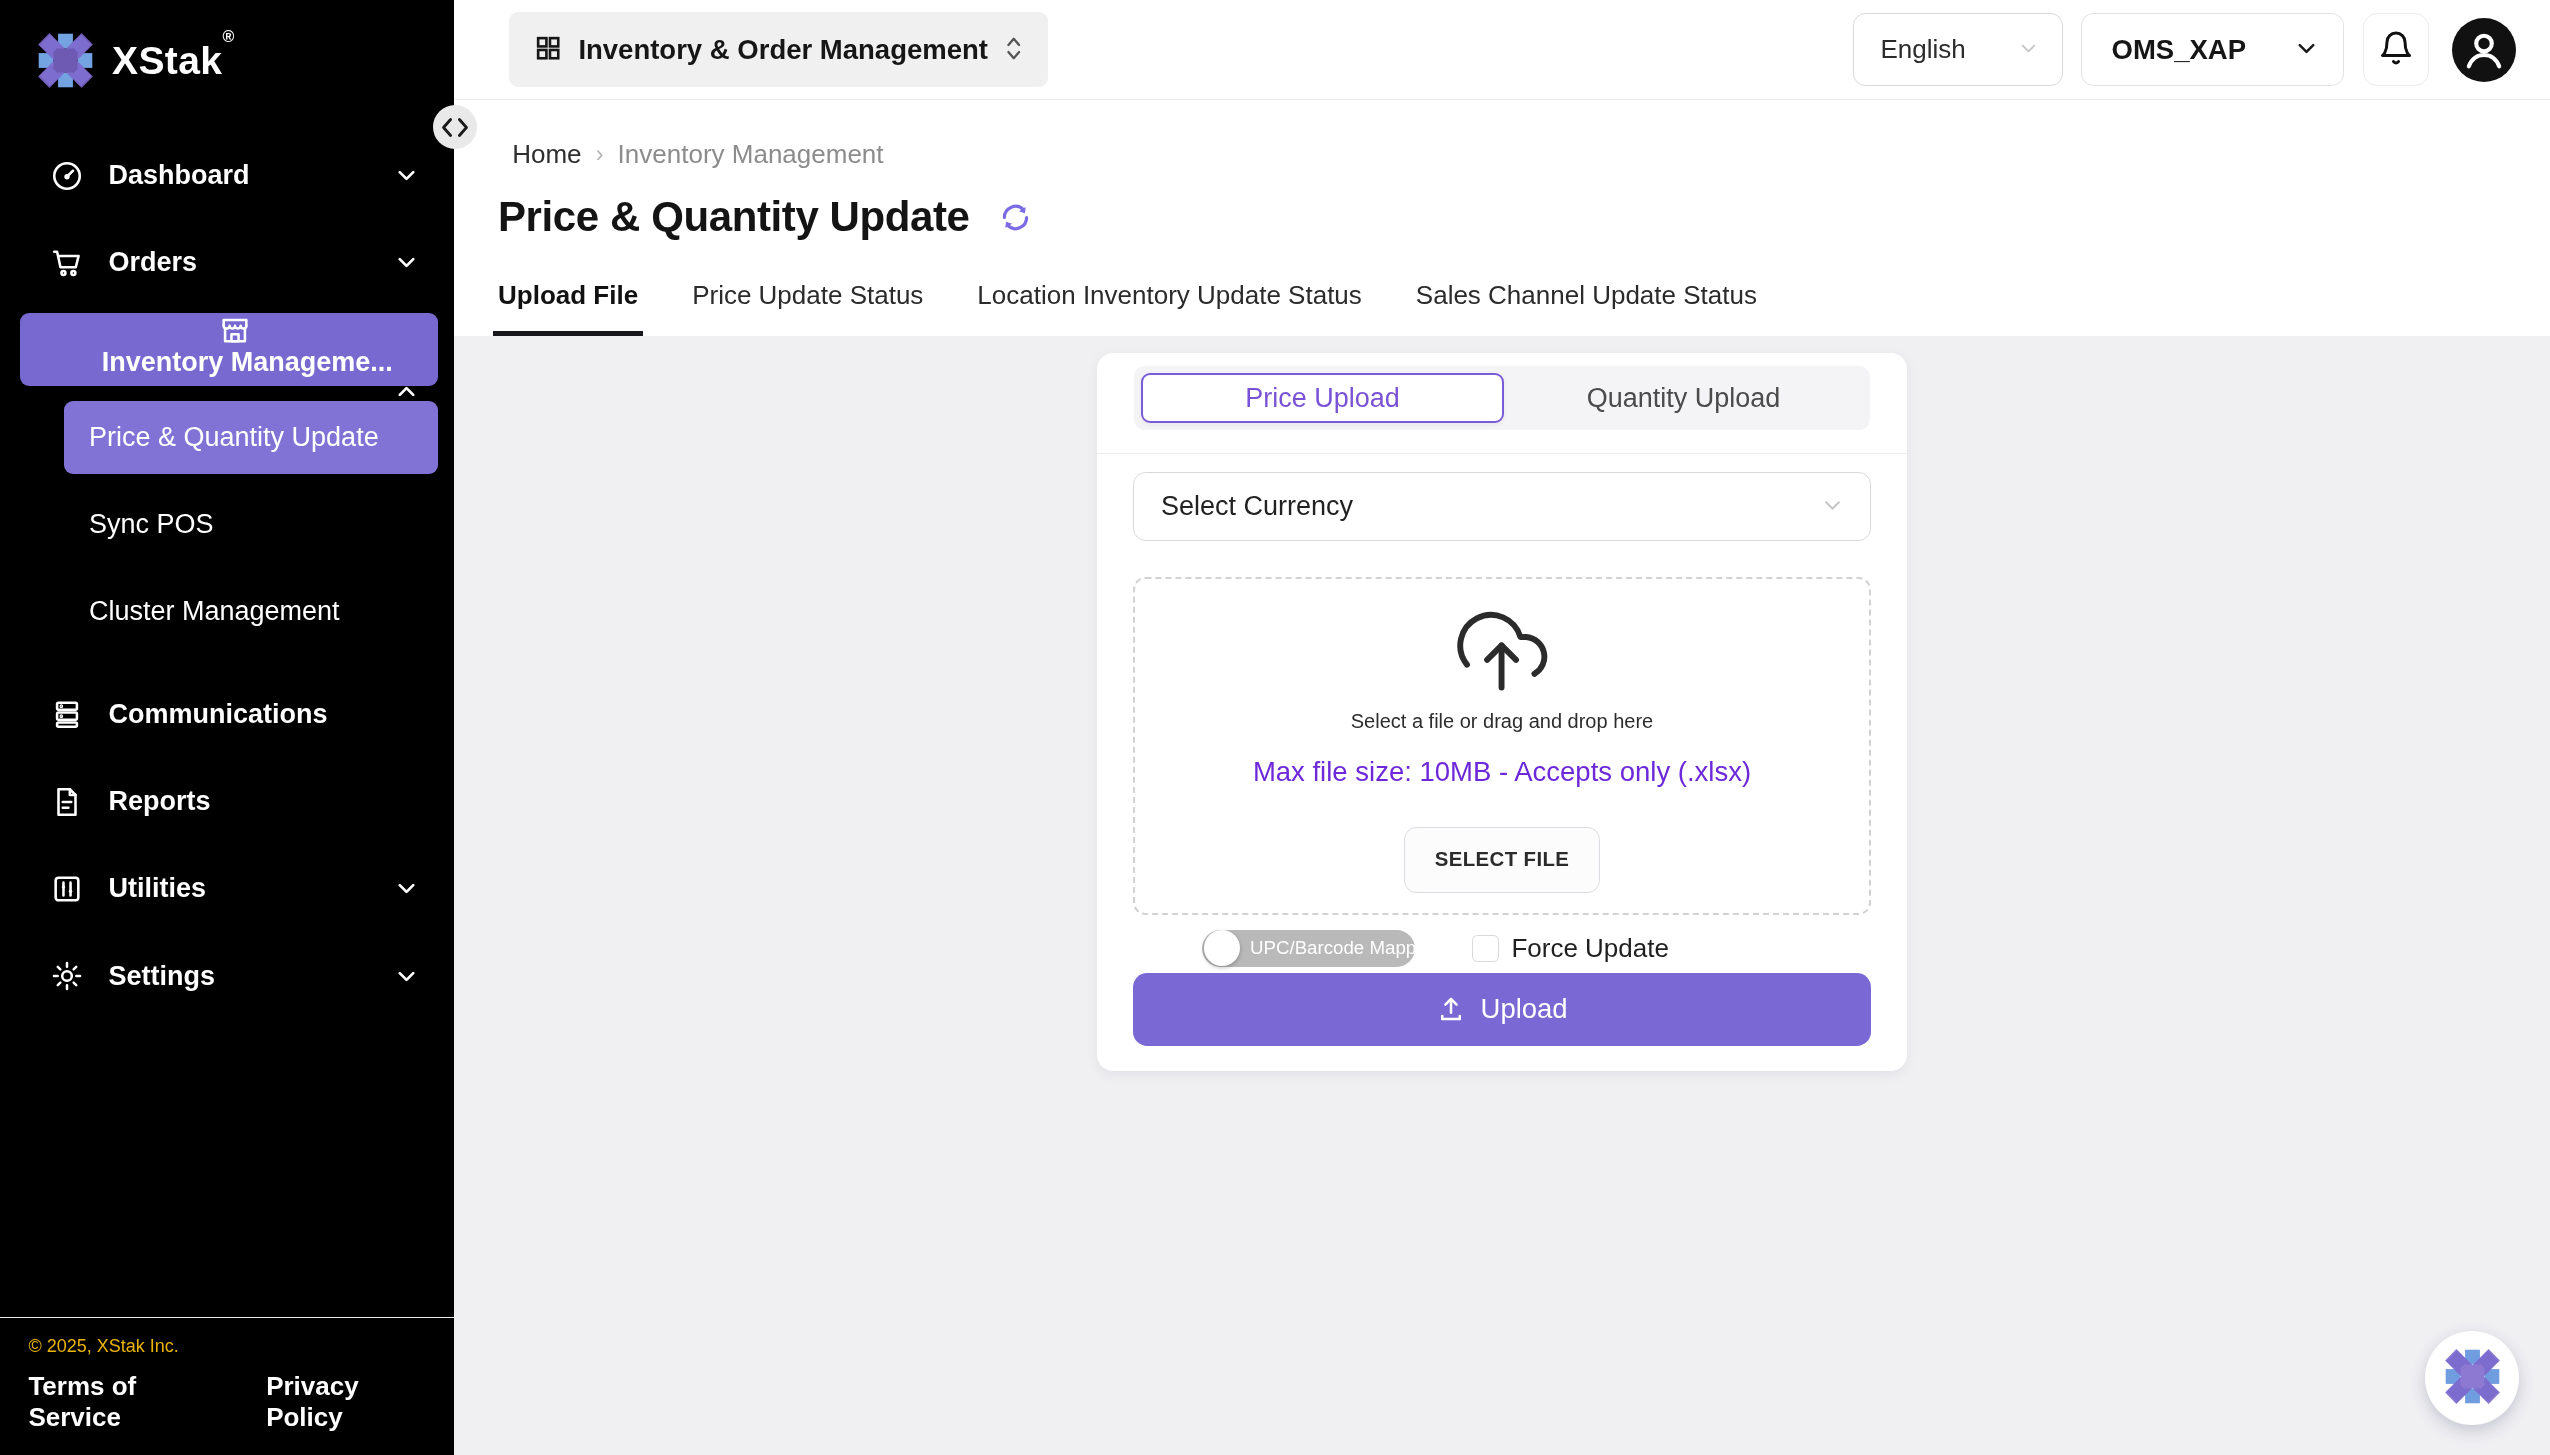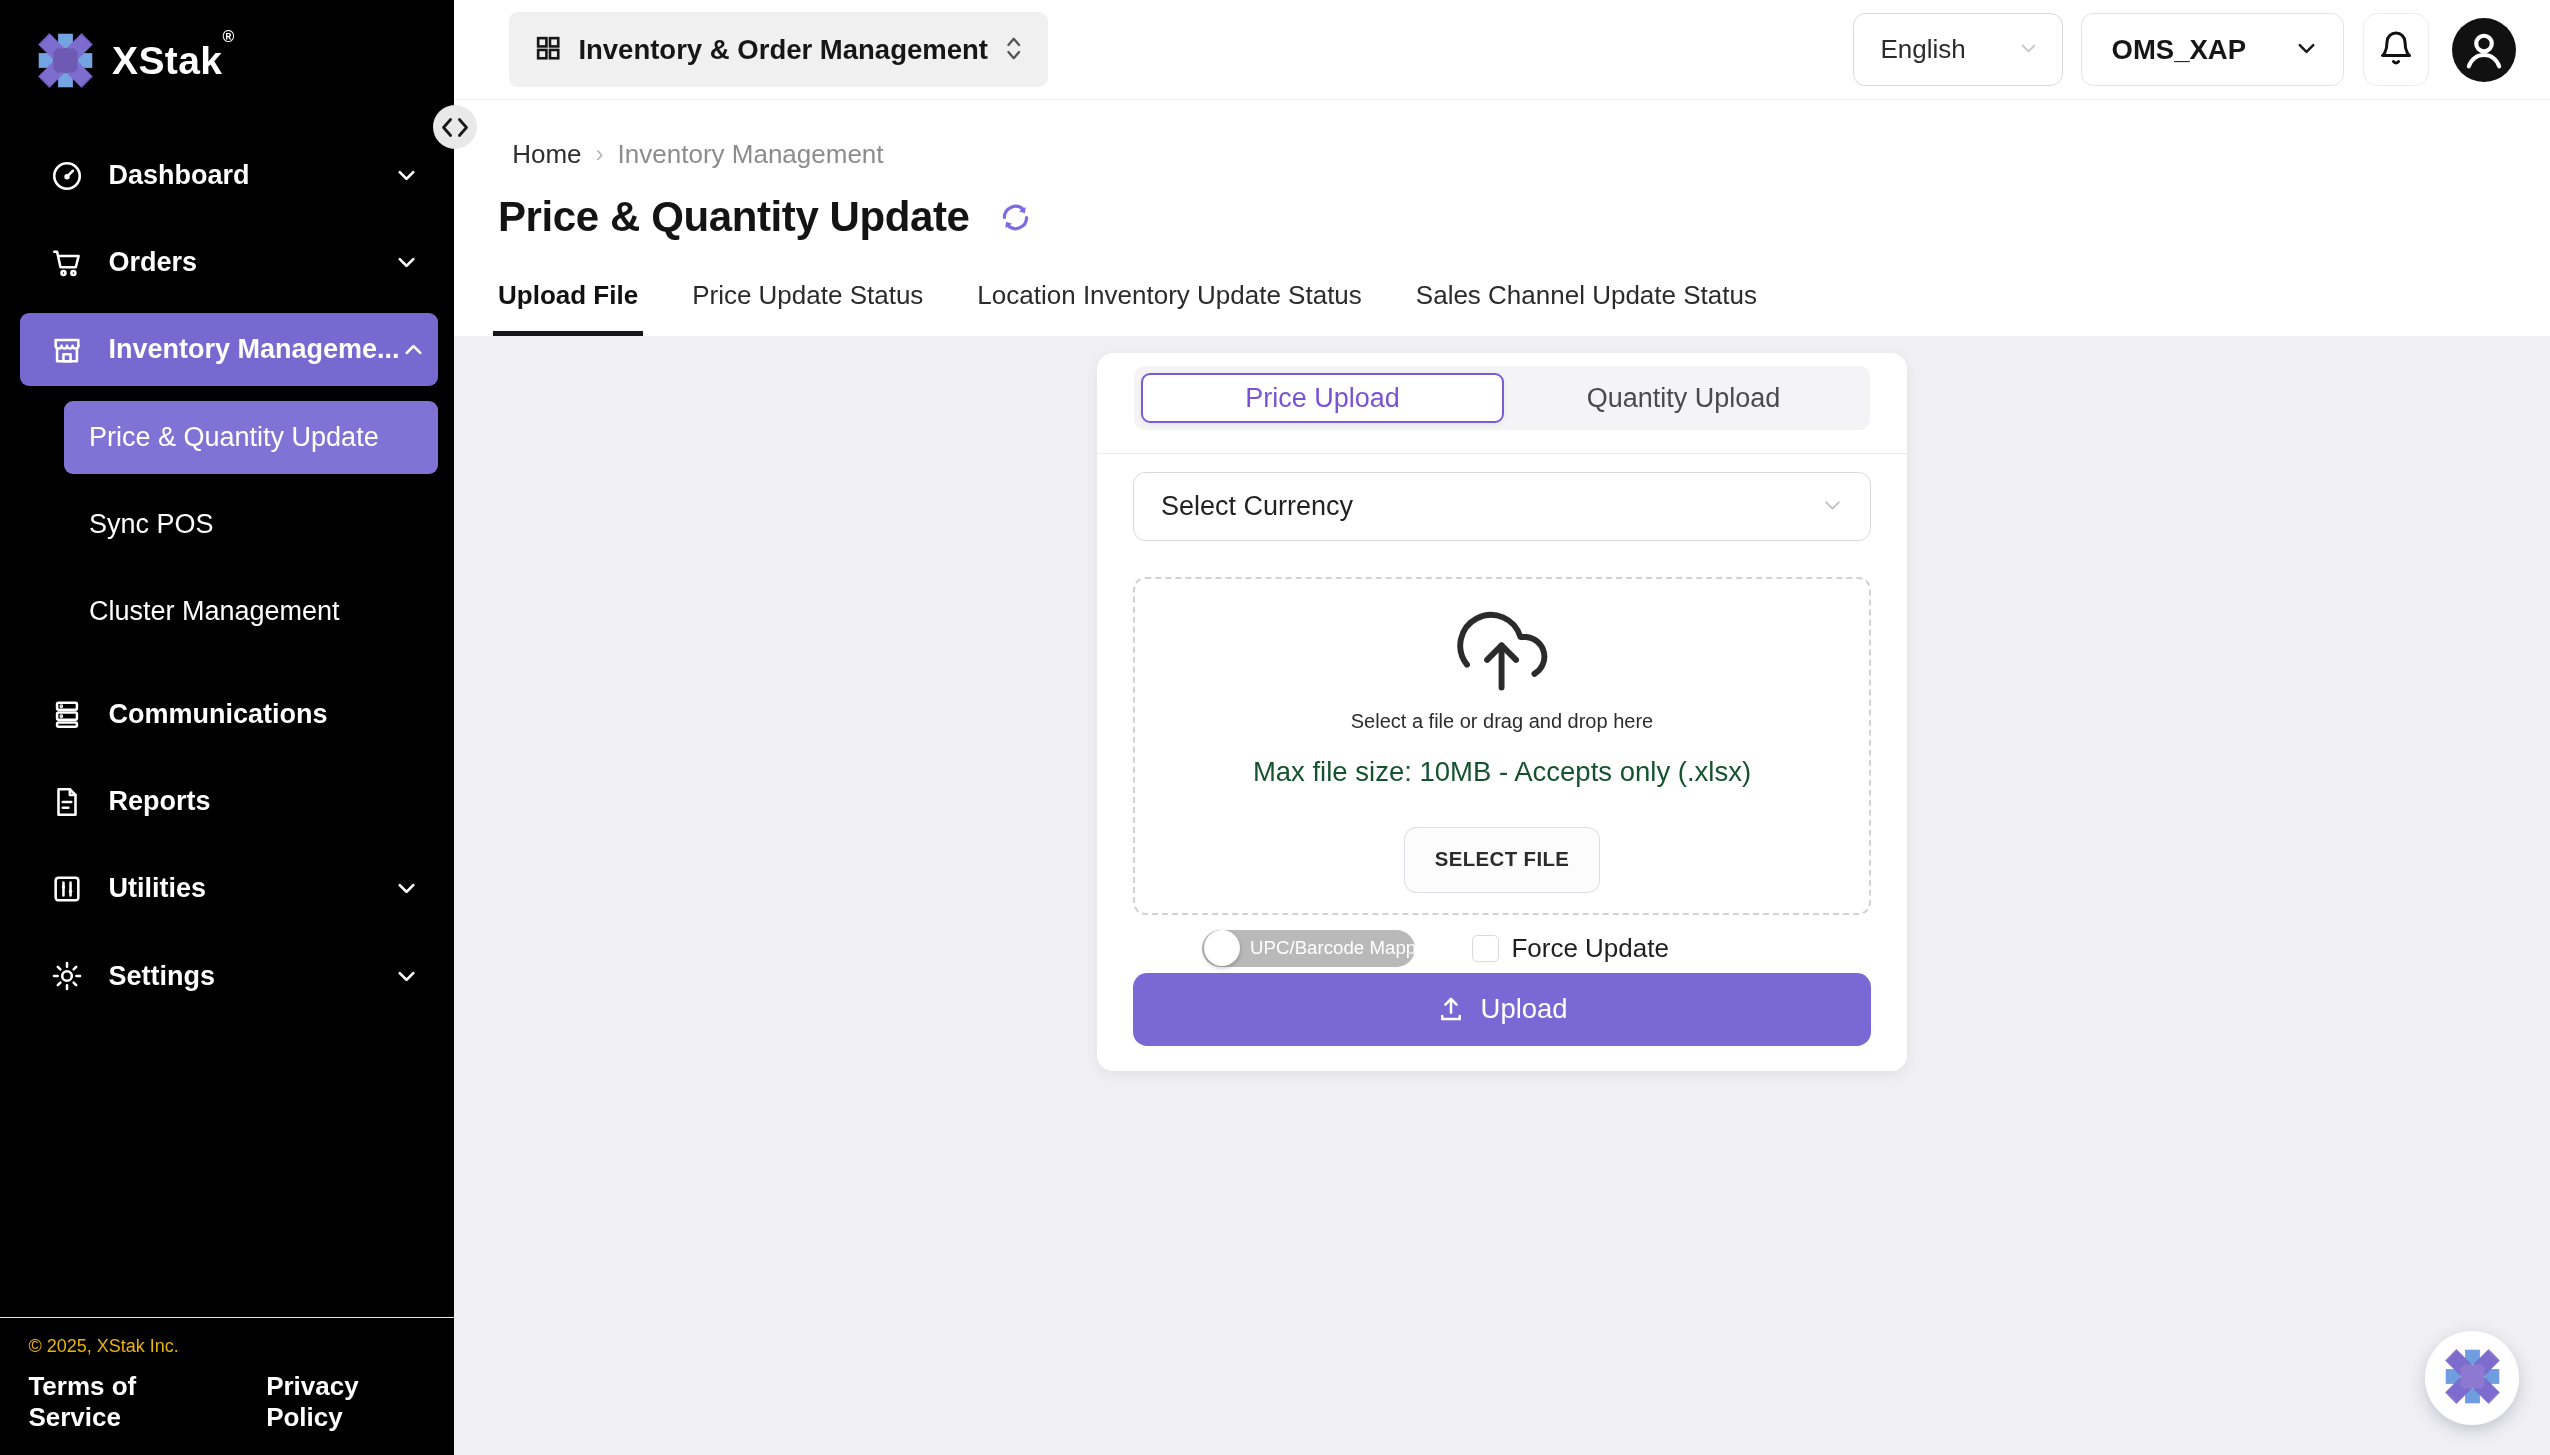--- a/index.html
+++ b/index.html
@@ -12,21 +12,21 @@
   .brand { display:flex; align-items:center; gap:18px; padding:32px 0 0 37px; }
   .brand-mark svg { display:block; }
   .brand-name { font-size:39px; font-weight:700; color:#ffffff; letter-spacing:0.4px; }
   .brand-reg { font-size:16px; vertical-align:top; position:relative; top:-10.7px; color:#fff; }
 
   nav.menu { margin-top:50px; }
   .mi { display:flex; align-items:center; height:73px; margin:0 16px 14.2px 19.5px; border-radius:9px; padding:0 18px 0 30px; }
   .mi .mi-ic { width:34px; height:34px; flex:0 0 34px; display:flex; align-items:center; justify-content:center; }
   .mi .mi-label { margin-left:25px; font-size:27px; font-weight:600; color:#ffffff; white-space:nowrap; }
   .mi .mi-ch { margin-left:auto; display:flex; align-items:center; }
-  .mi.active { background:#7769cf; }
+  .mi.active { background:#7769cf;flex-direction:column; }
   .smi { display:flex; align-items:center; height:73px; margin:0 16px 14.2px 64px; border-radius:9px; padding:0 18px 0 25px; }
   .smi .mi-label { font-size:27px; font-weight:500; color:#ffffff; white-space:nowrap; }
   .smi.active { background:#8173d6; }
   .smi.gap-after { margin-bottom:30px; }
 
   .side-footer { position:absolute; left:0; right:0; bottom:0; border-top:1.8px solid #e8e8e8; padding:18px 28.4px 23px 28.4px; background:#000; }
   .copyright { font-size:18px; font-weight:500; color:#eab308; }
   .legal { display:flex; gap:50px; margin-top:14.2px; }
   .legal span { font-size:26px; font-weight:600; color:#ffffff; }
 
@@ -70,21 +70,21 @@
   .segmented { display:flex; background:#f4f4f6; border-radius:10.7px; padding:7.1px; }
   .segment { flex:1; height:50px; display:flex; align-items:center; justify-content:center; font-size:27px; color:#4b4b4b; border-radius:9px; cursor:pointer; }
   .segment.active { background:#ffffff; border:2.7px solid #7a5cd6; color:#7a52d6; font-weight:500; box-shadow:0 1.8px 5.3px rgba(0,0,0,0.05); }
   .card-body { padding:18px 36px 25px 36px; }
 
   .currency-select { height:69px; border:1.8px solid #d9d9d9; border-radius:12.4px; display:flex; align-items:center; justify-content:space-between; padding:0 25px 0 27px; background:#fff; cursor:pointer; }
   .currency-select .sel-val { font-size:27px; color:#222; }
 
   .dropzone { margin-top:36px; border:2.7px dashed #d2d2d5; border-radius:12.4px; height:338px; display:flex; flex-direction:column; align-items:center; padding-top:23px; background:#fff; }
   .dz-headline { margin-top:12.4px; font-size:20px; color:#2d2d2d; }
-  .dz-hint { margin-top:23px; font-size:27.5px; color:#14532d; }
+  .dz-hint { margin-top:23px; font-size:27.5px; color:#6d28d9; }
   .select-file-btn { margin-top:39px; height:66px; padding:0 30px; background:#fcfcfd; border:1.8px solid #dcdce2; border-radius:12.4px;
     font-family:"Liberation Sans",sans-serif; font-size:20.4px; font-weight:700; letter-spacing:0.4px; color:#2b2b2b; cursor:pointer; }
 
   .options-row { display:flex; align-items:center; margin-top:13.3px; height:39px; }
   .switch { position:relative; margin-left:69px; width:213px; height:37px; border-radius:18.7px; background:#b9b9b9; display:flex; align-items:center; cursor:pointer; }
   .switch-knob { position:absolute; left:1.8px; top:50%; transform:translateY(-50%); width:36px; height:36px; border-radius:50%; background:#fff; box-shadow:0 1.8px 4.4px rgba(0,0,0,0.25); }
   .switch-label { margin-left:48px; font-size:18.7px; color:#ffffff; white-space:nowrap; }
   .checkbox-group { display:flex; align-items:center; margin-left:57px; cursor:pointer; }
   .checkbox { width:27px; height:27px; border:1.8px solid #d9d9d9; border-radius:5.3px; background:#fff; }
   .checkbox-label { margin-left:12.4px; font-size:26px; color:#1f1f1f; }

